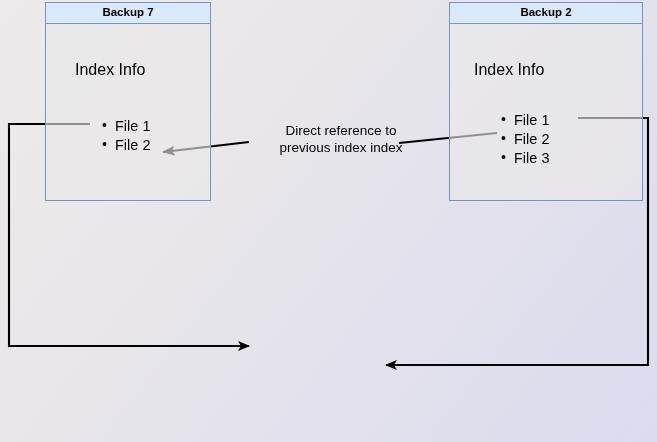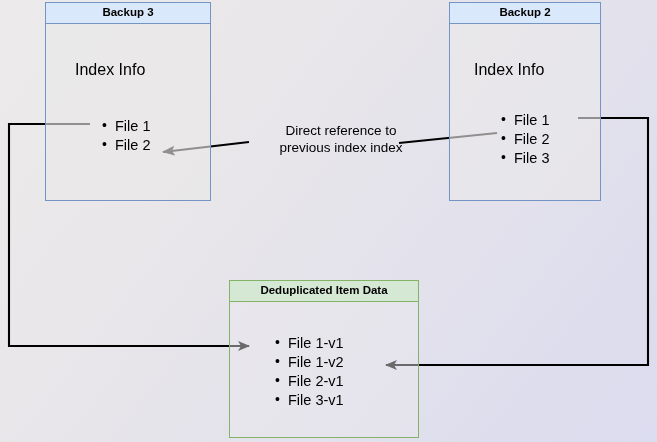--- a/index.html
+++ b/index.html
@@ -133,52 +133,41 @@
       <path d="M 578,118 L 648,118 L 648,365 L 386,365" fill="none" stroke="#000000" stroke-width="2.1" stroke-linejoin="miter" marker-end="url(#arrowL)"></path>
     </g>
 
     <g>
       <path d="M 497,133 L 399,143" fill="none" stroke="#000000" stroke-width="2.1"></path>
       <path d="M 249,142 L 163,152" fill="none" stroke="#000000" stroke-width="2.1" marker-end="url(#arrowM)"></path>
     </g>
   </svg>
 
   <div class="node node-blue" style="left:45px; top:2px; width:166px; height:199px;">
-    <div class="node-header">Backup 3</div>
+    <div class="node-header">Backup 7</div>
     <div class="node-body" style="height:176px;">
       <div class="index-label" style="left:29px; top:37px;">Index Info</div>
       <ul class="file-list" style="left:53px; top:93px;">
         <li>File 1</li>
         <li>File 2</li>
       </ul>
     </div>
   </div>
 
-  <div class="node node-blue" style="left:449px; top:2px; width:152px; height:199px;">
+  <div class="node node-blue" style="left:449px; top:2px; width:194px; height:199px;">
     <div class="node-header">Backup 2</div>
     <div class="node-body" style="height:176px;">
       <div class="index-label" style="left:24px; top:37px;">Index Info</div>
       <ul class="file-list" style="left:48px; top:87px;">
         <li>File 1</li>
         <li>File 2</li>
         <li>File 3</li>
       </ul>
     </div>
   </div>
 
-  <div class="node node-green" style="left:229px; top:280px; width:190px; height:158px;">
-    <div class="node-header">Deduplicated Item Data</div>
-    <div class="node-body" style="height:135px;">
-      <ul class="file-list" style="left:42px; top:32px;">
-        <li>File 1-v1</li>
-        <li>File 1-v2</li>
-        <li>File 2-v1</li>
-        <li>File 3-v1</li>
-      </ul>
-    </div>
-  </div>
 
   <div class="caption" style="left:255px; top:122px; width:148px;">
     <div>Direct reference to</div>
     <div>previous index index</div>
   </div>
 
 </div>
 
 </body></html>

